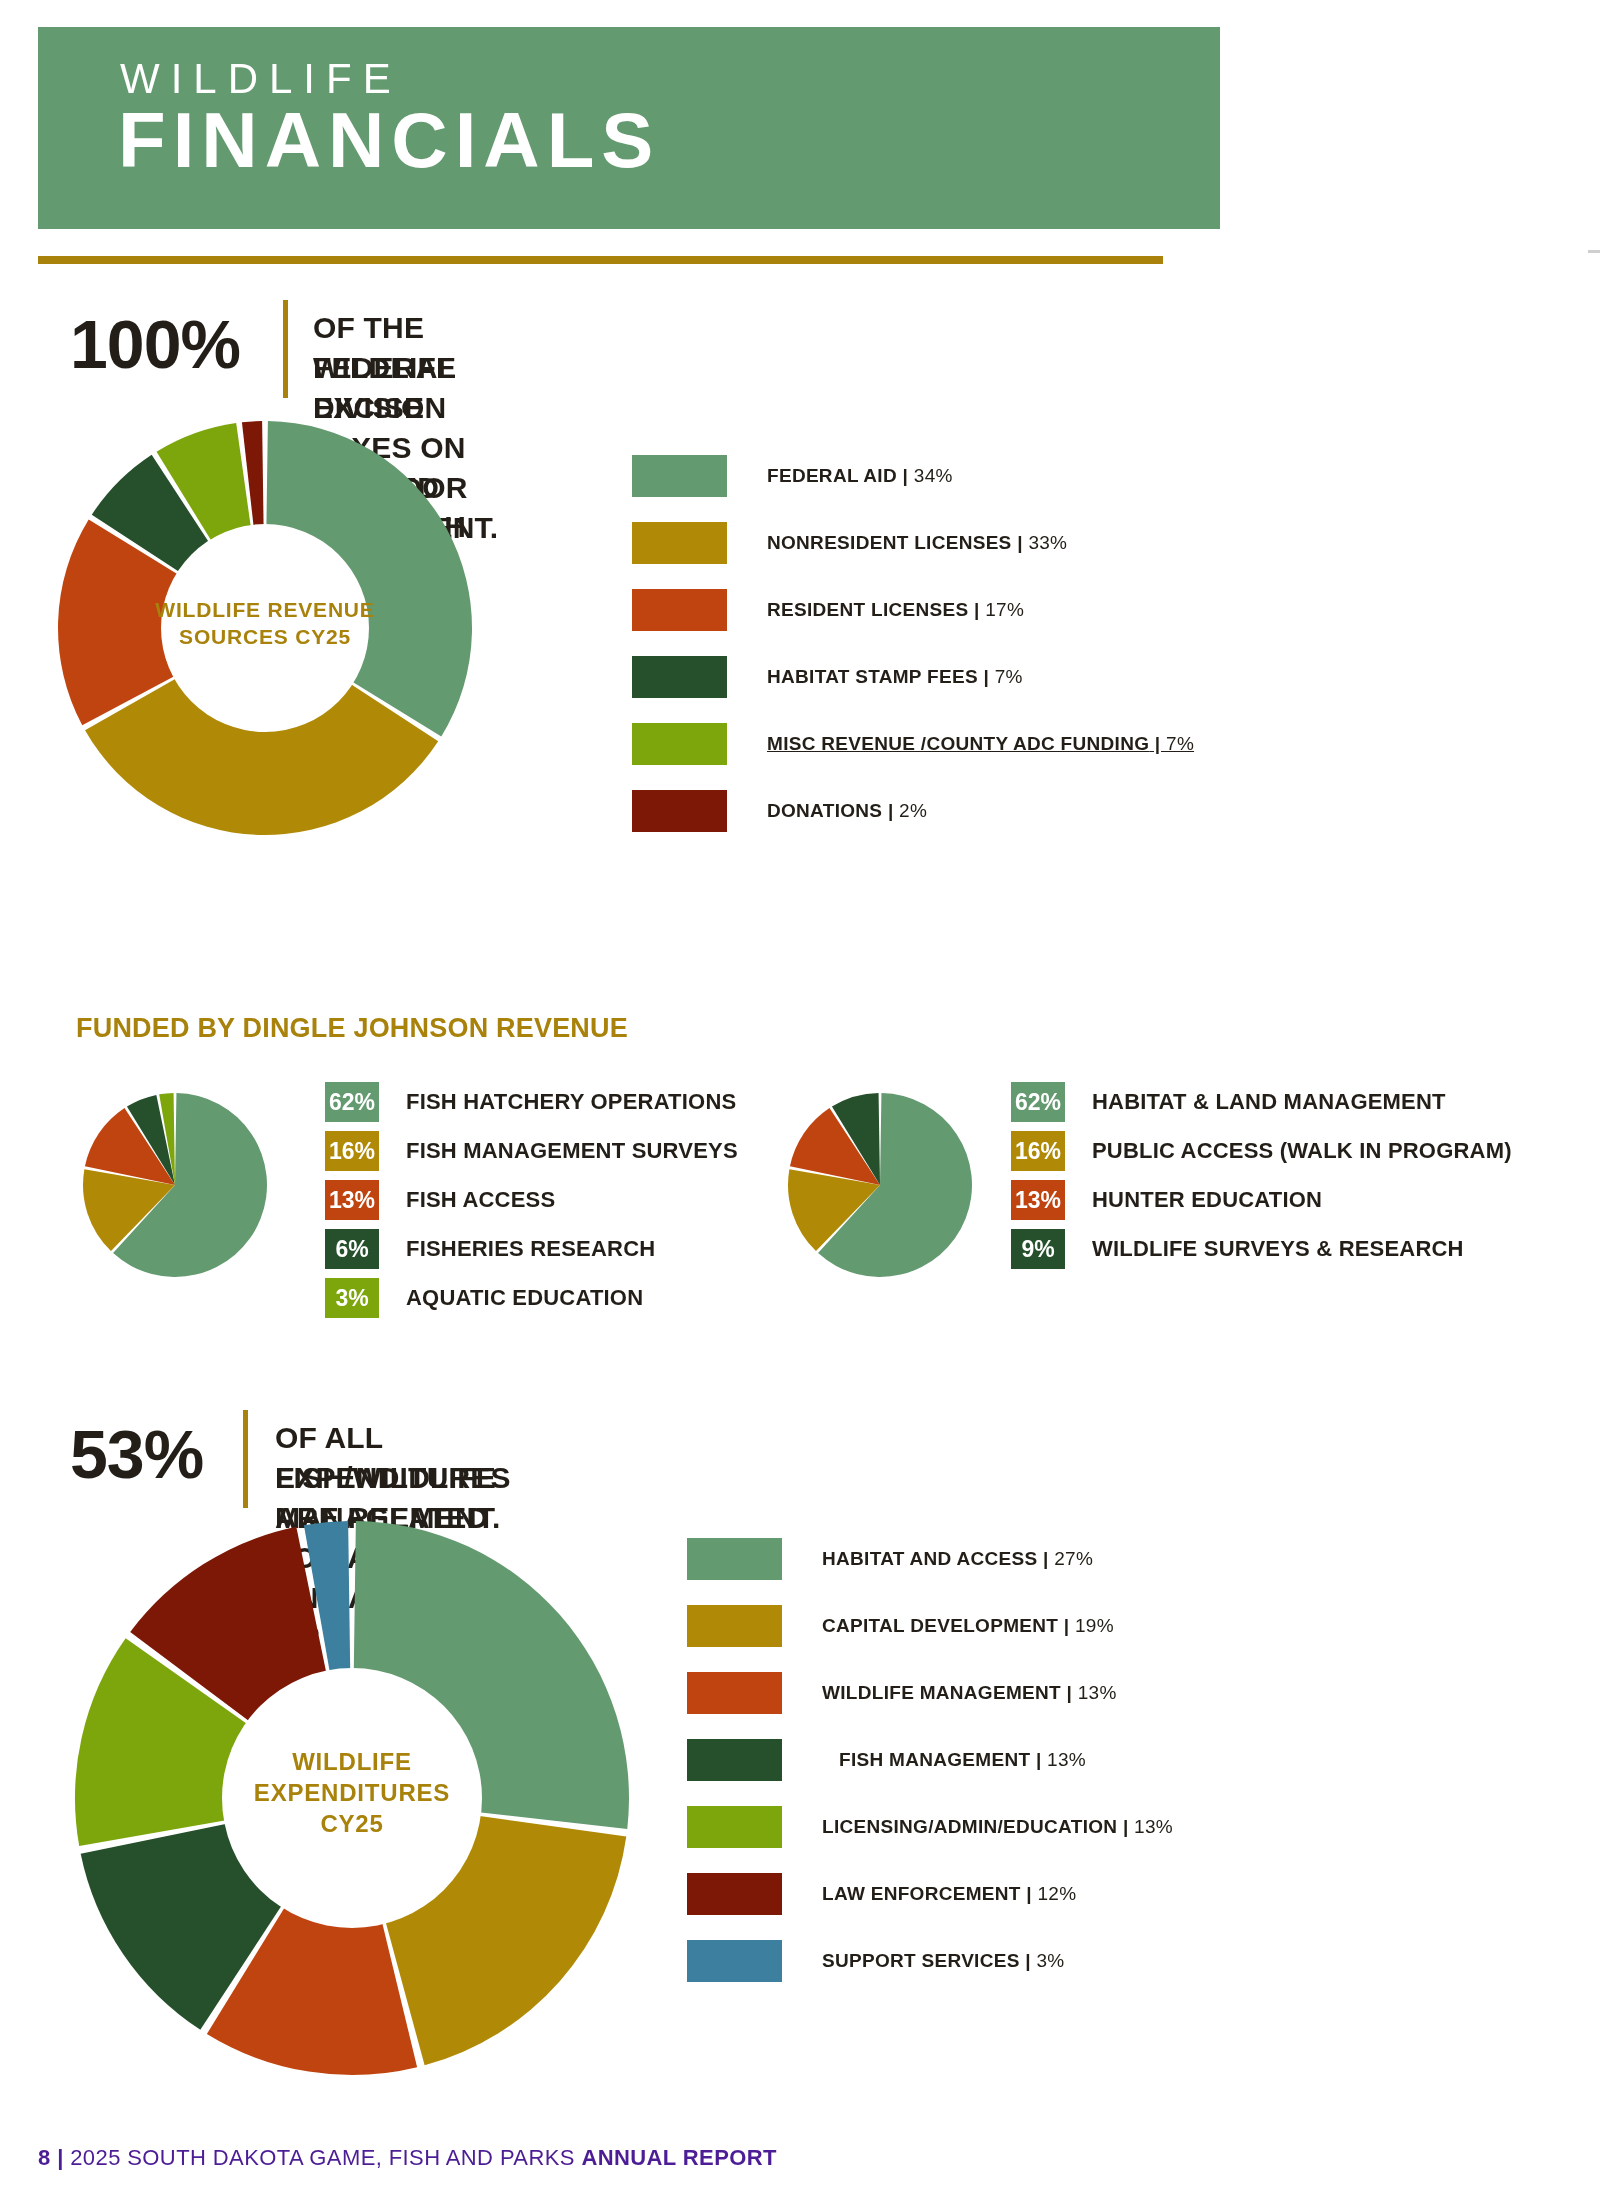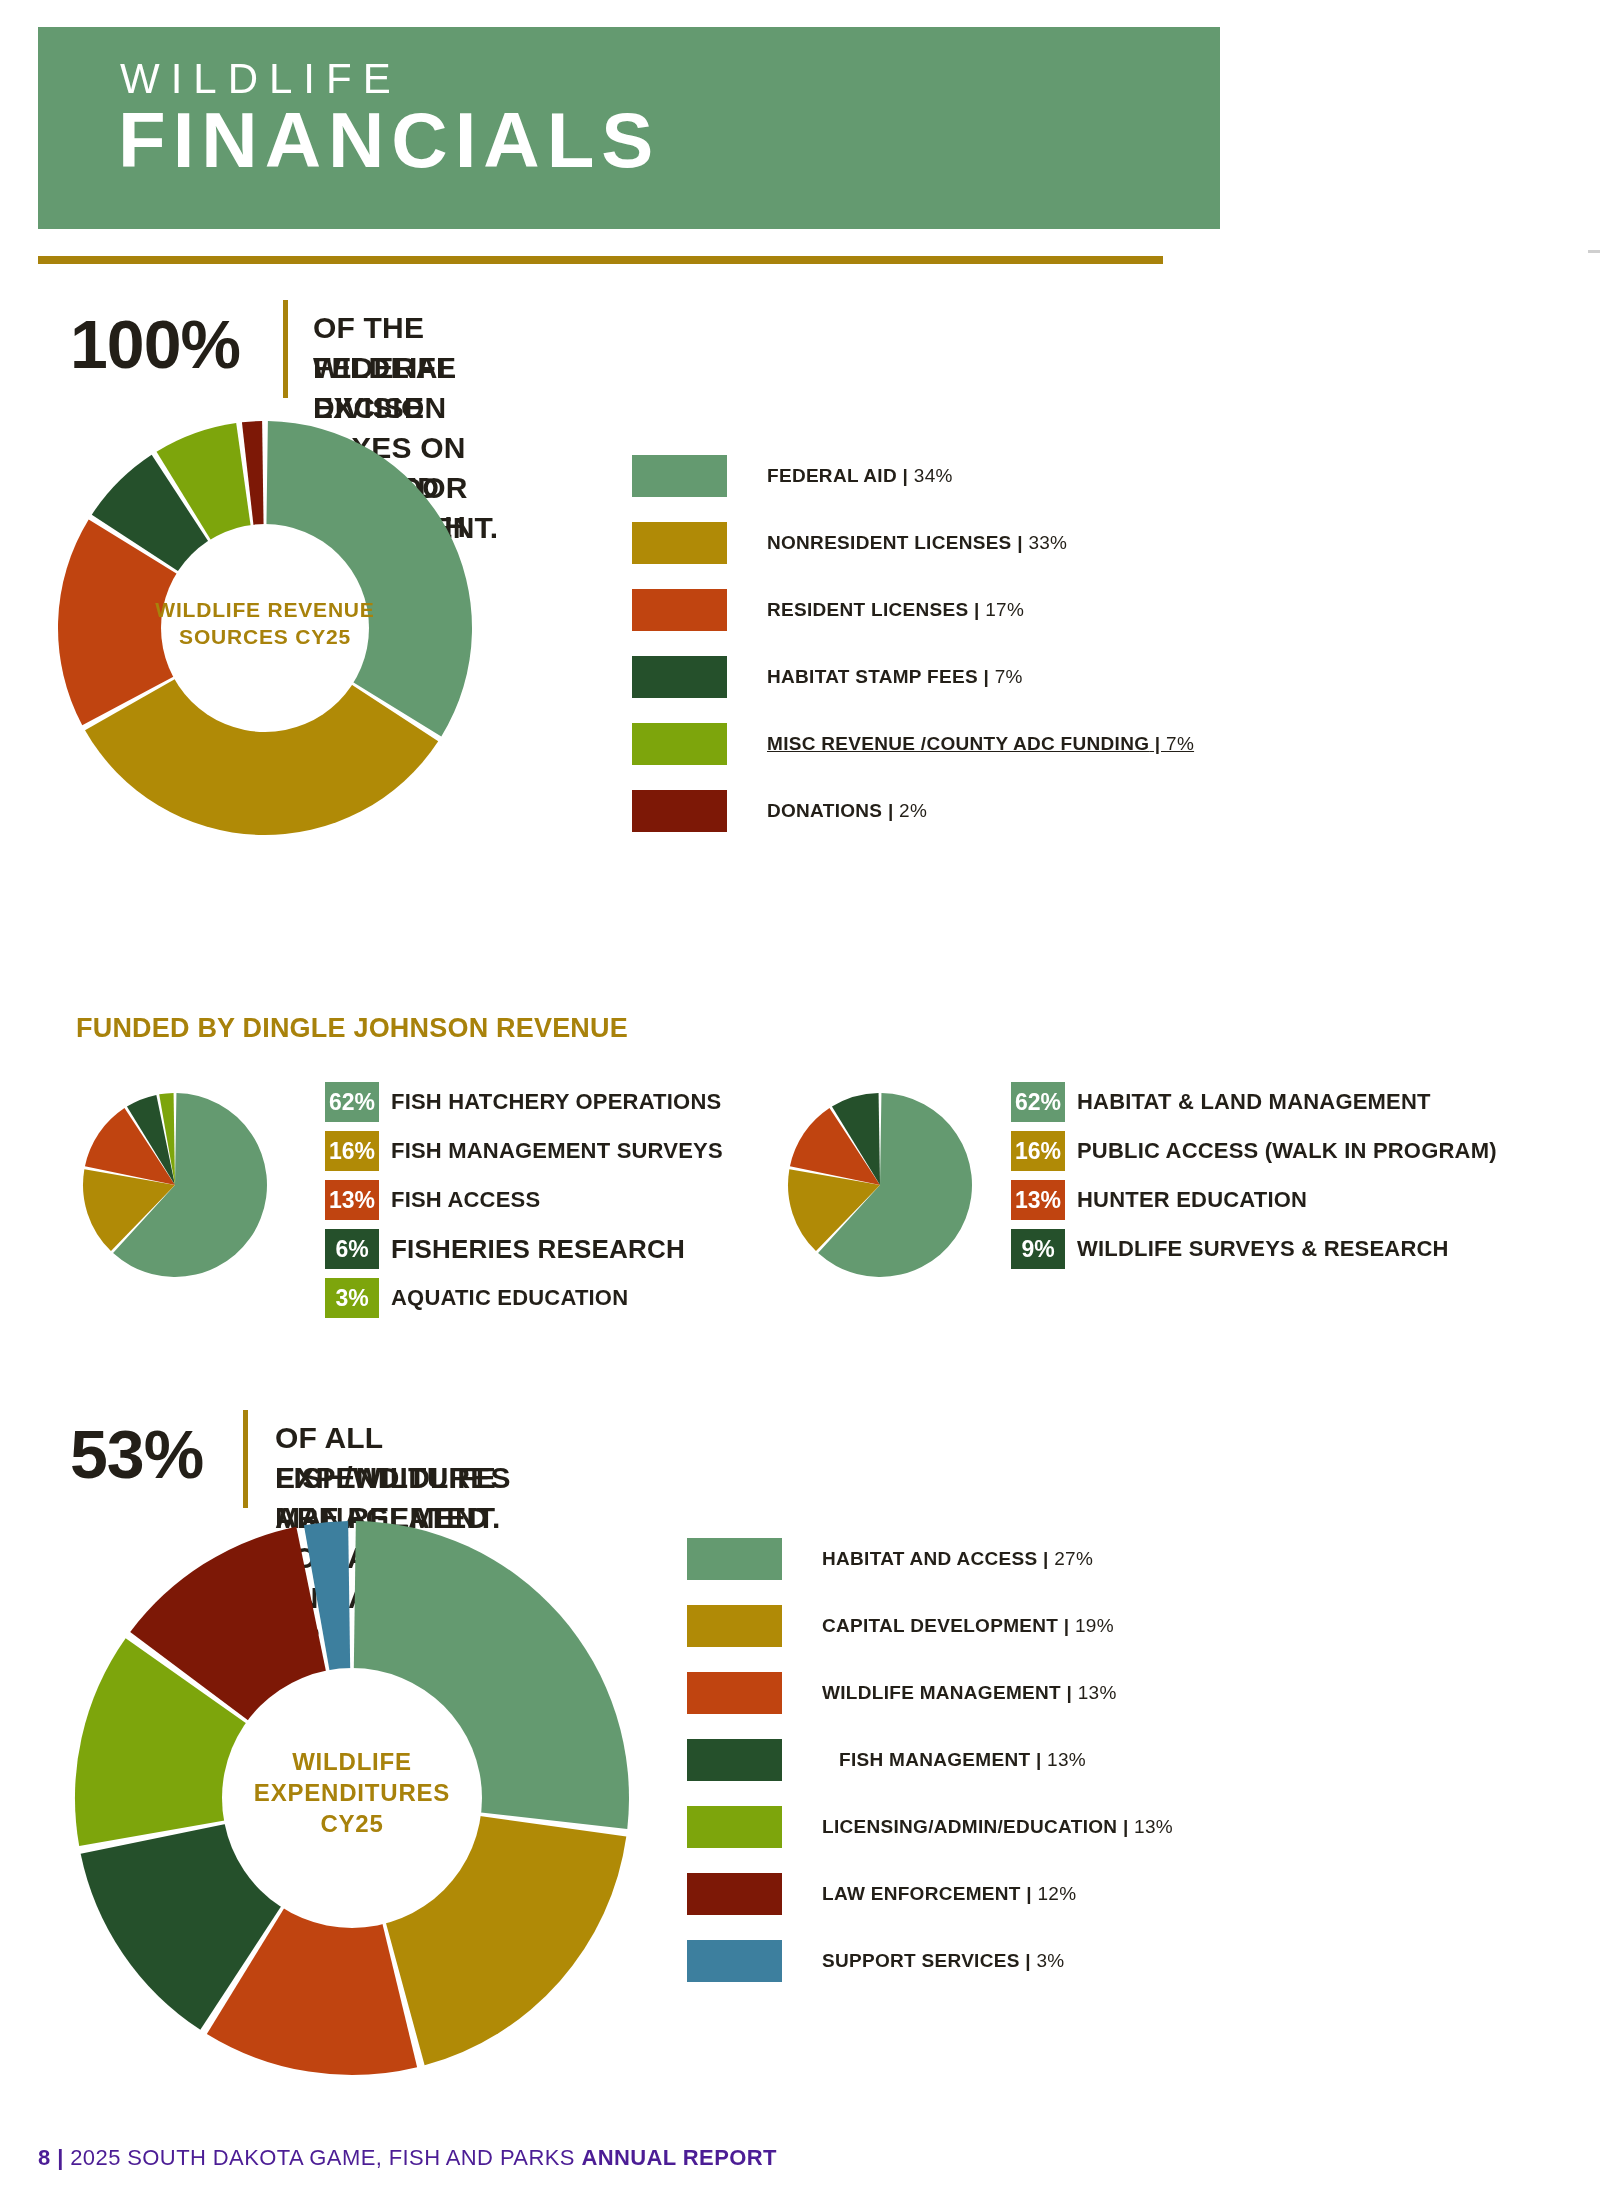--- a/index.html
+++ b/index.html
@@ -63,21 +63,21 @@
     letter-spacing:0.3px;
   }
   .legend-label .pct{font-weight:400;}
   .legend-label .sep{font-weight:700;}
 
   
   .sub-title{
     position:absolute;font-size:27px;font-weight:700;color:#a8820b;
     letter-spacing:0.2px;white-space:nowrap;
   }
-  .chip-row{display:flex;align-items:center;margin-bottom:6px;}
+  .chip-row{display:flex;align-items:center;margin-bottom:6px;gap:15px;}
   .chip{
     flex:0 0 auto;color:#ffffff;font-weight:700;font-size:23px;
     display:flex;align-items:center;justify-content:center;
     width:54px;height:40px;
   }
   .chip-label{
     font-size:22px;font-weight:700;color:#231f18;white-space:nowrap;
     margin-left:12px;letter-spacing:0.2px;
   }
 
@@ -173,21 +173,21 @@
       <div class="chip-row" style="margin-bottom: 9px;">
         <div class="chip" style="background: rgb(176, 138, 6); width: 54px; height: 40px; font-size: 23px;">16%</div>
         <div class="chip-label" style="font-size: 22px;">FISH MANAGEMENT SURVEYS</div>
       </div>
       <div class="chip-row" style="margin-bottom: 9px;">
         <div class="chip" style="background: rgb(192, 68, 16); width: 54px; height: 40px; font-size: 23px;">13%</div>
         <div class="chip-label" style="font-size: 22px;">FISH ACCESS</div>
       </div>
       <div class="chip-row" style="margin-bottom: 9px;">
         <div class="chip" style="background: rgb(37, 80, 43); width: 54px; height: 40px; font-size: 23px;">6%</div>
-        <div class="chip-label" style="font-size: 26px;">FISHERIES RESEARCH</div>
+        <div class="chip-label" style="font-size: 22px;">FISHERIES RESEARCH</div>
       </div>
       <div class="chip-row" style="margin-bottom: 9px;">
         <div class="chip" style="background: rgb(125, 165, 12); width: 54px; height: 40px; font-size: 23px;">3%</div>
         <div class="chip-label" style="font-size: 22px;">AQUATIC EDUCATION</div>
       </div>
     </div>
 
   <div class="donut-wrap" style="left:785px;top:1090px;width:190px;height:190px;">
     <svg width="190" height="190" viewBox="0 0 190 190">
       <g id="pittmann-slices">

